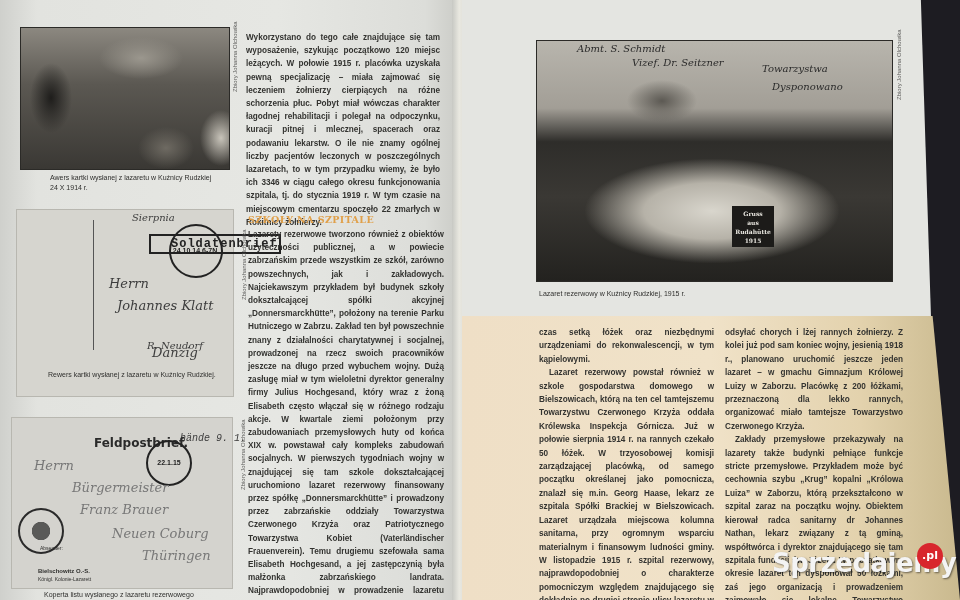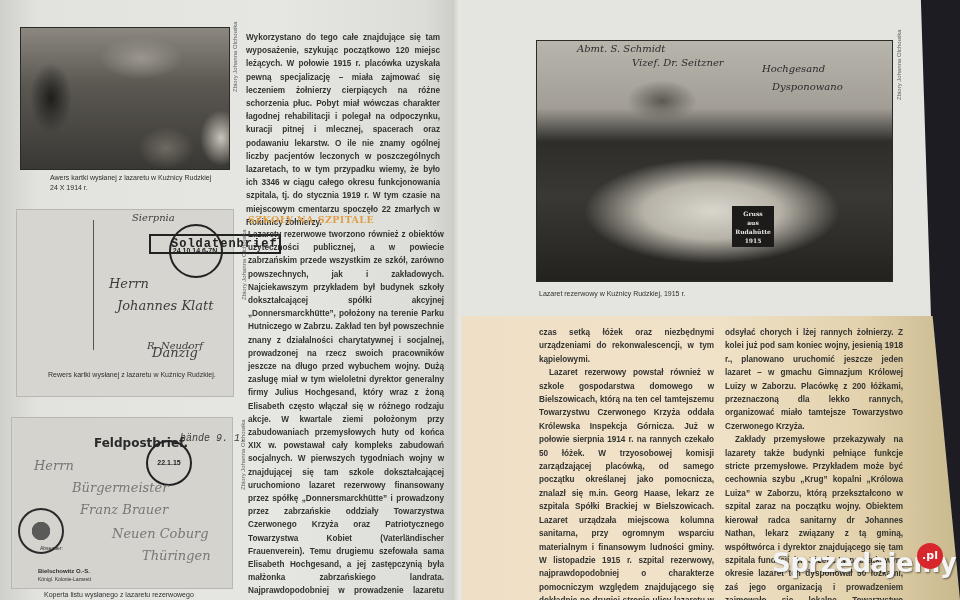--- a/index.html
+++ b/index.html
@@ -155,21 +155,21 @@
 
   <div class="gutter"></div>
 
   <div class="page-right"></div>
   <div class="tan-band"></div>
 
   <div class="photo group-photo" style="left:537px; top:41px; width:355px; height:240px;">
     <div class="inner"></div>
     <div class="script" style="left:40px; top:2px; font-size:10px; color:#2a2a2a;">Abmt. S. Schmidt</div>
     <div class="script" style="left:95px; top:16px; font-size:10px; color:#2a2a2a;">Vizef. Dr. Seitzner</div>
-    <div class="script" style="left:225px; top:22px; font-size:10px; color:#2a2a2a;">Hochgesand</div>
+    <div class="script" style="left:225px; top:22px; font-size:10px; color:#2a2a2a;">Towarzystwa</div>
     <div class="script" style="left:235px; top:40px; font-size:10px; color:#2a2a2a;">Dysponowano</div>
     <div class="sign">
       <div>Gruss</div>
       <div>aus</div>
       <div>Rudahütte</div>
       <div>1915</div>
     </div>
   </div>
   <div class="caption" style="left:539px; top:289px;">Lazaret rezerwowy w Kuźnicy Rudzkiej, 1915 r.</div>
   <div class="credit" style="left:896px; top:100px;">Zbiory Johanna Olchowika</div>

